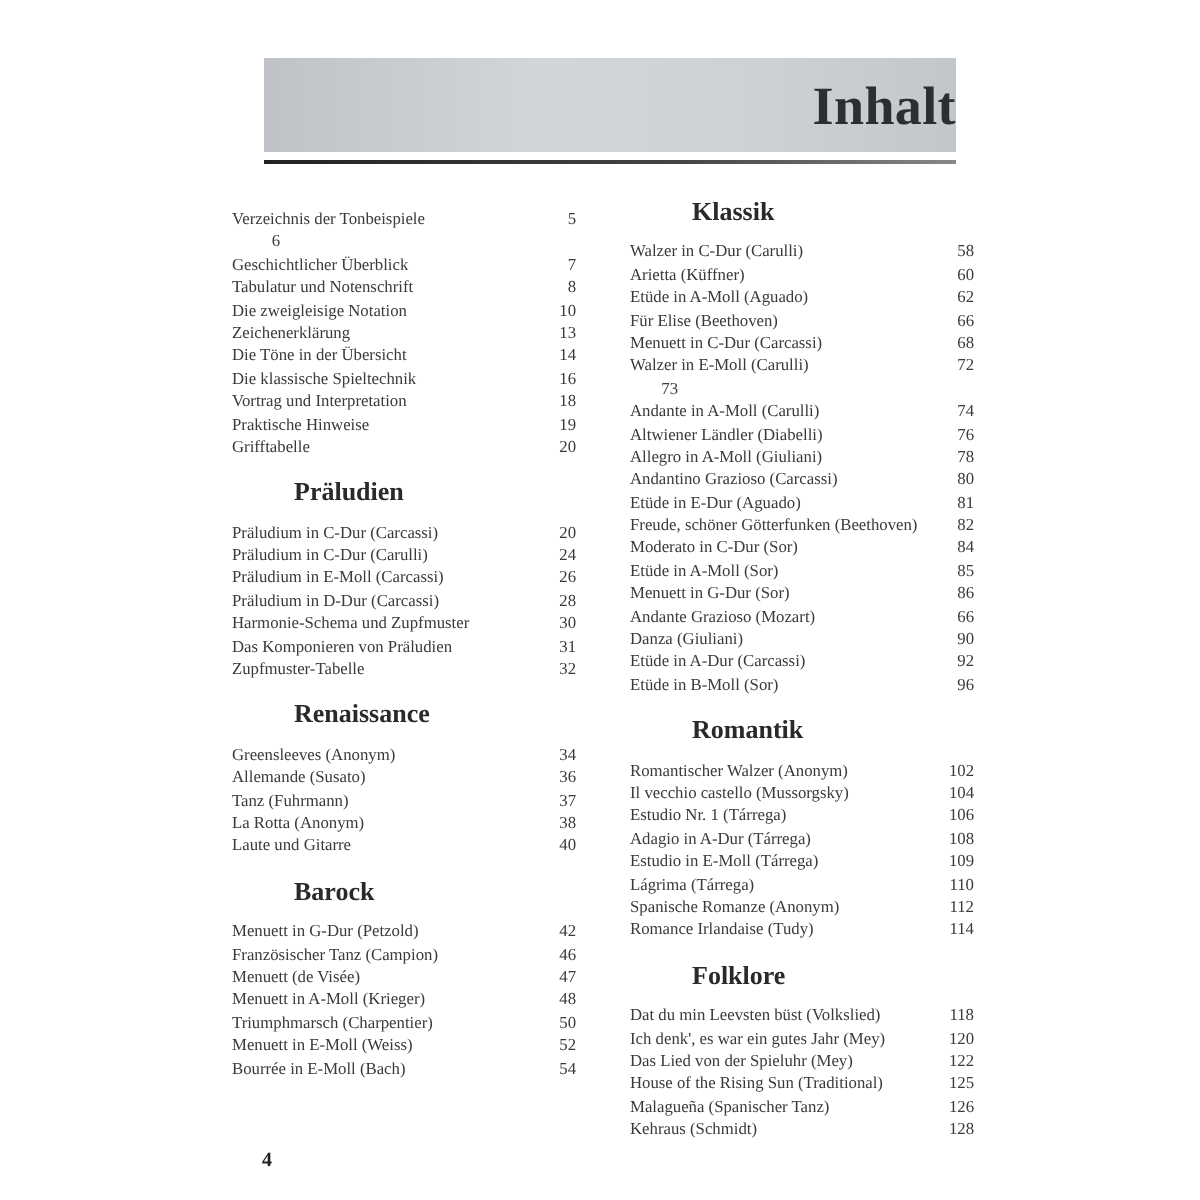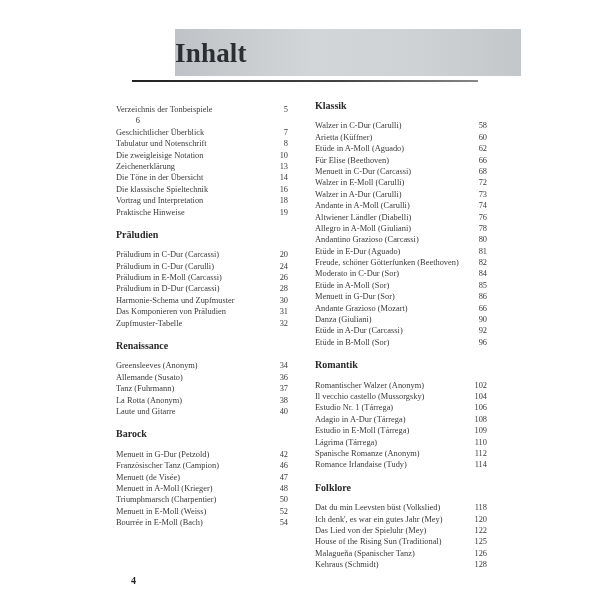--- a/index.html
+++ b/index.html
@@ -4,37 +4,37 @@
   <style>
     html, body { margin: 0; padding: 0; }
     body {
       width: 600px; height: 600px; background: #ffffff;
       font-family: "Liberation Serif", "DejaVu Serif", serif;
       color: #2a2a2a; position: relative; overflow: hidden;
     }
     .header-band {
       position: absolute; left: 132px; top: 29px; width: 346px; height: 47px;
       background: linear-gradient(90deg, #bfc3c7 0%, #d3d6d8 40%, #cfd2d4 70%, #c4c7ca 100%);
-      display: flex; align-items: center; justify-content: flex-start; margin-left: 43px;
+      display: flex; align-items: center; justify-content: flex-end;
     }
     .header-title {
       font-family: "Liberation Serif", serif; font-weight: bold; font-size: 27px;
       color: #2b2f33; letter-spacing: 0.2px; margin-top: 2px;
     }
     .header-rule {
       position: absolute; left: 132px; top: 80px; width: 346px; height: 2px;
       background: linear-gradient(90deg, #222 0%, #444 60%, #888 100%);
     }
     .col { position: absolute; top: 100px; width: 172px; }
     .col.left { left: 116px; }
     .col.right { left: 315px; }
     .section { margin-bottom: 0; }
     .section-title {
-      font-weight: bold; font-size: 10px; color: #2a2a2a;
-      height: 11.4px; line-height: 11.4px;
+      font-weight: bold; font-size: 13px; color: #2a2a2a;
+      height: 11.4px; line-height: 11.4px; margin-left: 31px;
     }
     .section-gap-after-title { height: 9px; }
     .entry {
       display: flex; justify-content: space-between; align-items: baseline;
       font-size: 8.4px; height: 11.4px; line-height: 11.4px; color: #3a3a3a;
       white-space: nowrap;
     }
     .entry .title { flex: 1; overflow: hidden; }
     .entry .page { width: 24px; text-align: right; }
     .sec-space { height: 11px; }
@@ -84,20 +84,24 @@
       <span class="page">16</span>
     </div>
     <div class="entry">
       <span class="title">Vortrag und Interpretation</span>
       <span class="page">18</span>
     </div>
     <div class="entry">
       <span class="title">Praktische Hinweise</span>
       <span class="page">19</span>
     </div>
+    <div class="entry">
+      <span class="title">Grifftabelle</span>
+      <span class="page">20</span>
+    </div>
     <div class="sec-space"></div>
     <div class="section">
       <div class="section-title">Präludien</div>
       <div class="section-gap-after-title"></div>
       <div class="entry">
         <span class="title">Präludium in C-Dur (Carcassi)</span>
         <span class="page">20</span>
       </div>
       <div class="entry">
         <span class="title">Präludium in C-Dur (Carulli)</span>
@@ -205,21 +209,20 @@
       </div>
       <div class="entry">
         <span class="title">Menuett in C-Dur (Carcassi)</span>
         <span class="page">68</span>
       </div>
       <div class="entry">
         <span class="title">Walzer in E-Moll (Carulli)</span>
         <span class="page">72</span>
       </div>
       <div class="entry">
-        <span class="title">Walzer in A-Dur (Carulli)</span>
         <span class="page">73</span>
       </div>
       <div class="entry">
         <span class="title">Andante in A-Moll (Carulli)</span>
         <span class="page">74</span>
       </div>
       <div class="entry">
         <span class="title">Altwiener Ländler (Diabelli)</span>
         <span class="page">76</span>
       </div>

